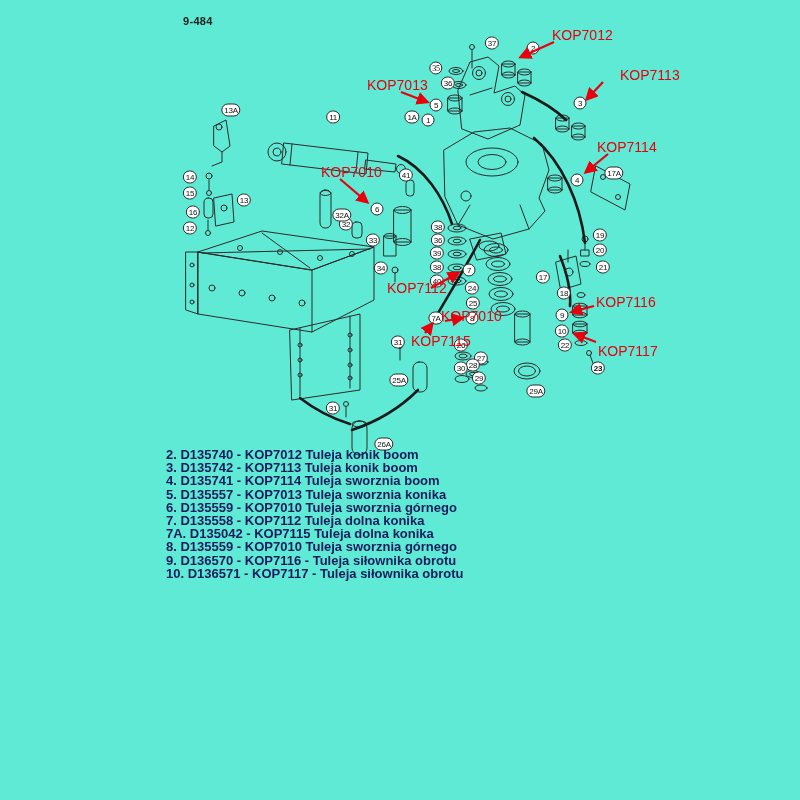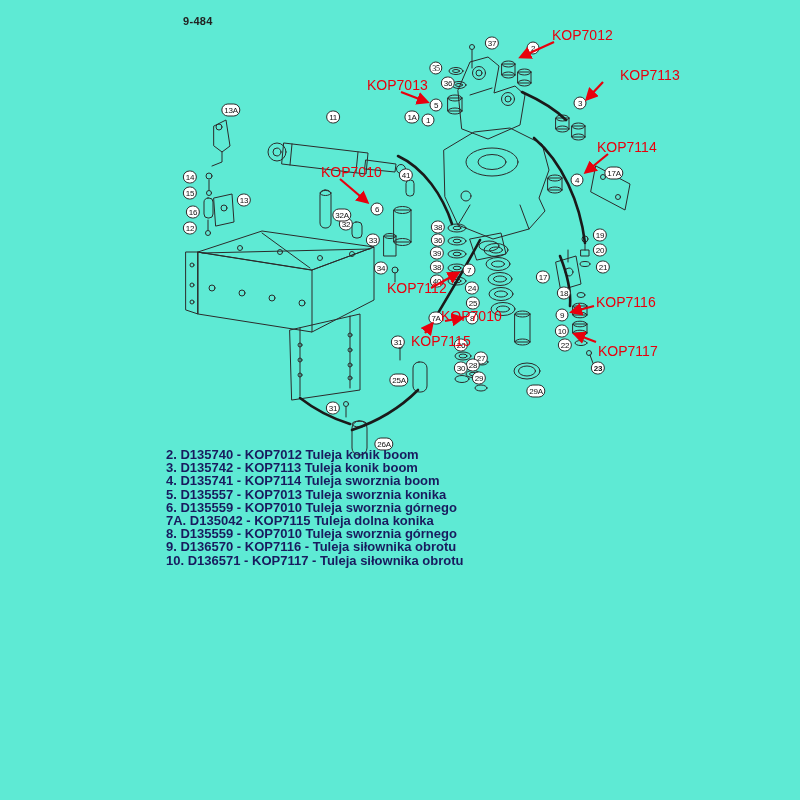--- a/index.html
+++ b/index.html
@@ -296,19 +296,20 @@
       <div class="ann-label" style="left: 596px; top: 294px; color: rgb(232, 0, 13);">KOP7116</div>
       <div class="ann-label" style="left: 598px; top: 343px; color: rgb(232, 0, 13);">KOP7117</div>
     </div>
 
   <div class="parts-list" style="color: rgb(24, 27, 94);">
       <div class="pl-line">2. D135740 - KOP7012 Tuleja konik boom</div>
       <div class="pl-line">3. D135742 - KOP7113 Tuleja konik boom</div>
       <div class="pl-line">4. D135741 - KOP7114 Tuleja sworznia boom</div>
       <div class="pl-line">5. D135557 - KOP7013 Tuleja sworznia konika</div>
       <div class="pl-line">6. D135559 - KOP7010 Tuleja sworznia górnego</div>
+      <div class="pl-line">7. D135558 - KOP7112 Tuleja dolna konika</div>
       <div class="pl-line">7A. D135042 - KOP7115 Tuleja dolna konika</div>
       <div class="pl-line">8. D135559 - KOP7010 Tuleja sworznia górnego</div>
       <div class="pl-line">9. D136570 - KOP7116 - Tuleja siłownika obrotu</div>
       <div class="pl-line">10. D136571 - KOP7117 - Tuleja siłownika obrotu</div>
     </div>
 
 </div>
 
 </body></html>

